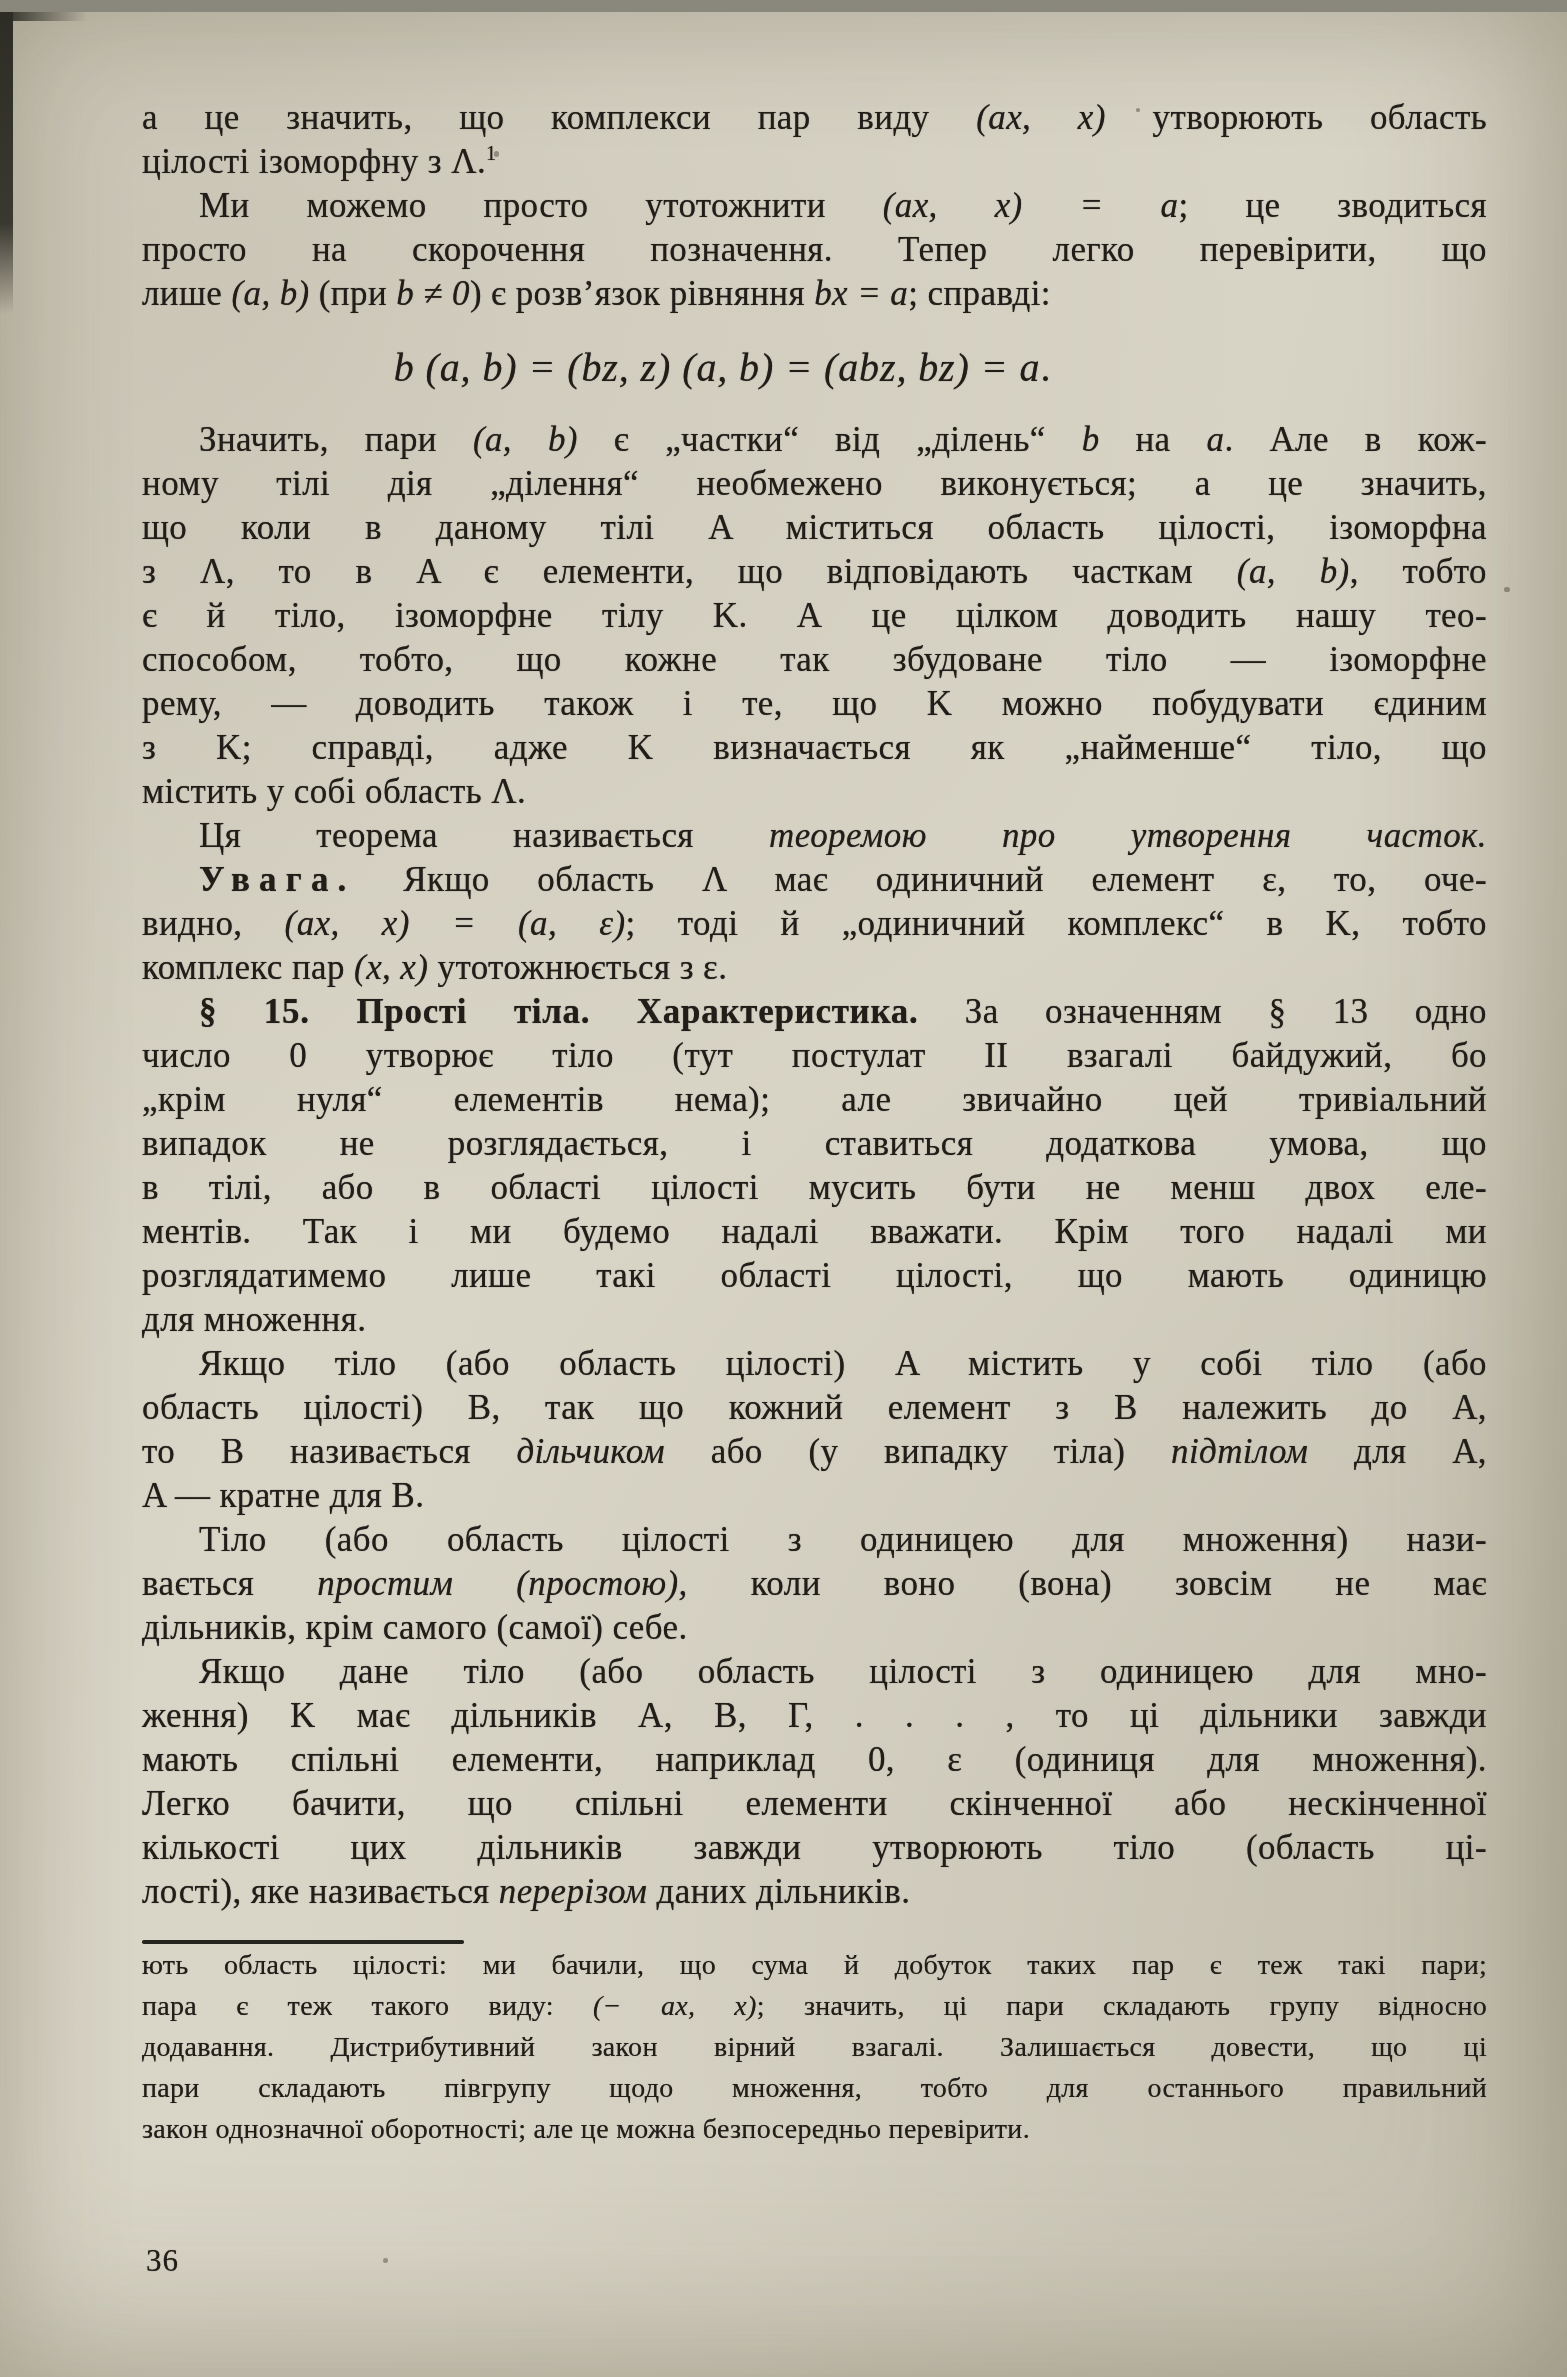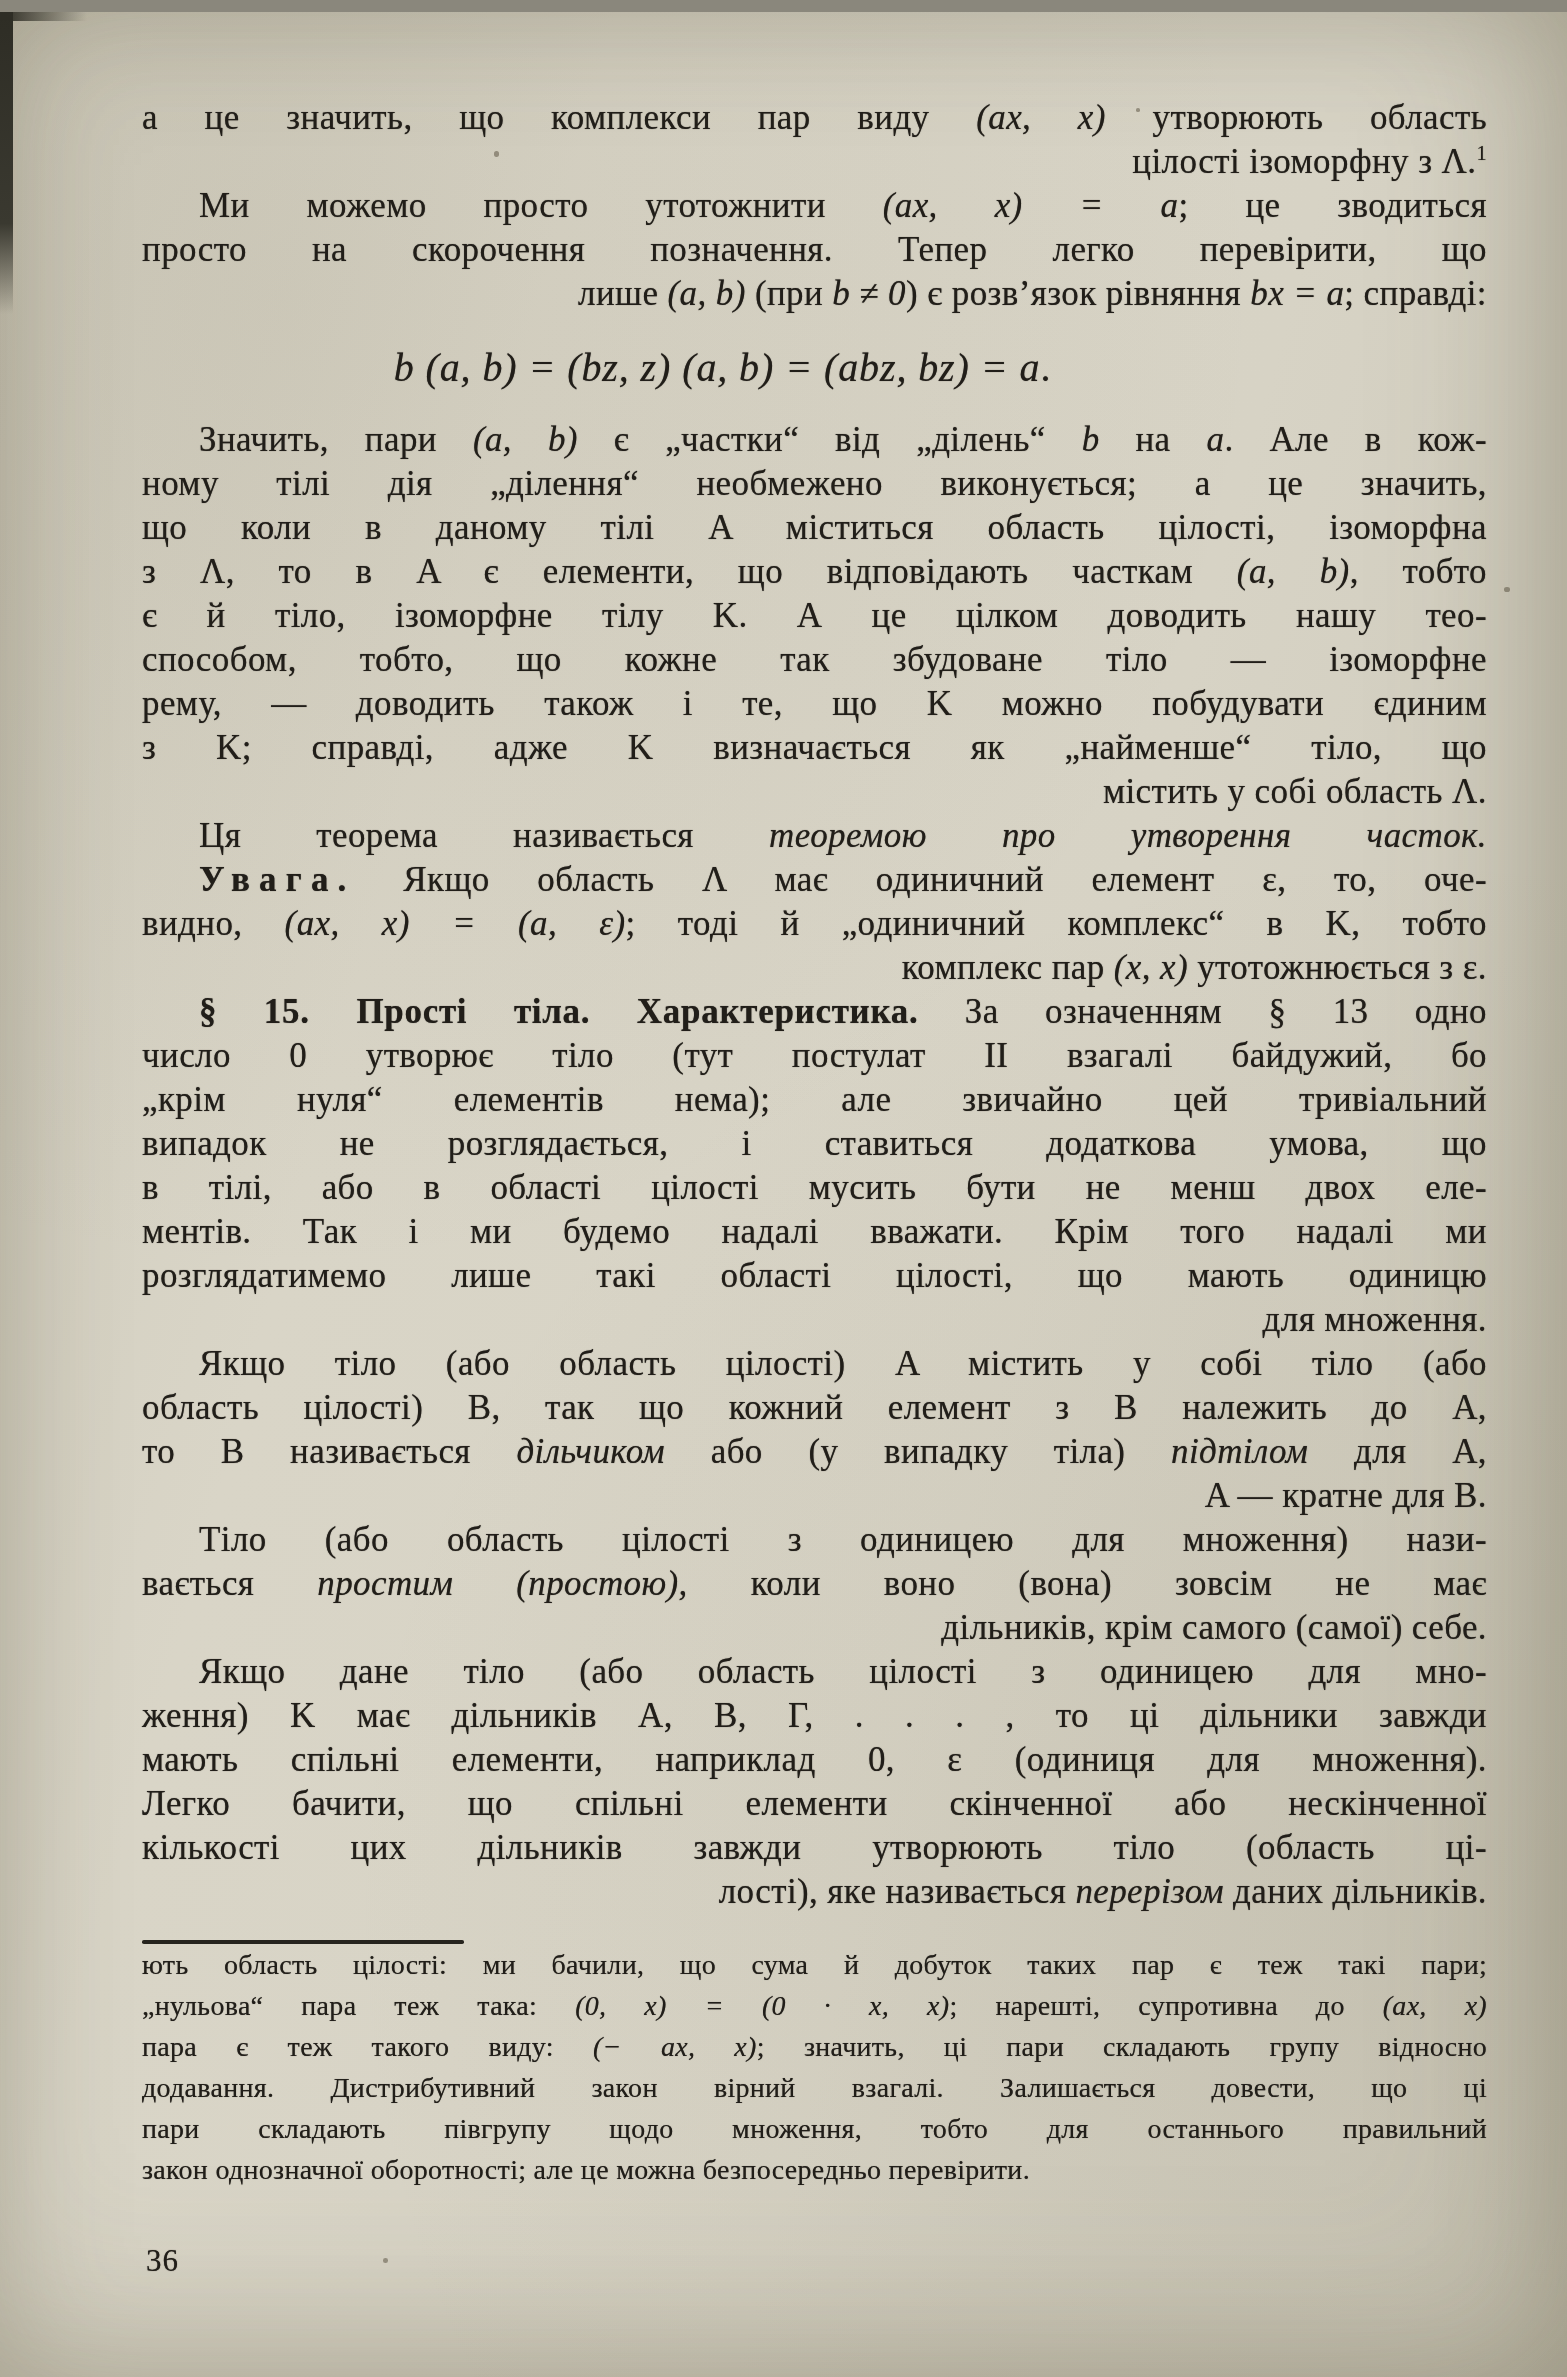--- a/index.html
+++ b/index.html
@@ -31,21 +31,21 @@
   .s3 { left:383px; top:2246px; width:4.6px; height:4.6px; }
   .s4 { left:1136px; top:96px; width:3.7px; height:3.7px; }
 
   .body-text {
     position:absolute; left:142px; top:84px; width:1345px;
   }
   .line {
     font-size:35px; line-height:44px; height:44px;
     letter-spacing:0.4px;
     white-space:normal;
-    text-align:right;
+    text-align:left;
     text-shadow:0 0 0.9px rgba(33,30,25,.75);
   }
   .just { text-align:justify; text-align-last:justify; }
   .ind  { text-indent:57px; }
   .it   { font-style:italic; }
   .bd   { font-weight:bold; letter-spacing:0.7px; }
   .spaced { letter-spacing:9.2px;font-weight:bold; }
   .sup  { vertical-align:super; font-size:58%; line-height:0; }
   .formula {
     height:102px;
@@ -125,21 +125,20 @@
       <div class="line just"><span>вається </span><span class="it">простим (простою),</span><span> коли воно (вона) зовсім не має</span></div>
       <div class="line"><span>дільників, крім самого (самої) себе.</span></div>
       <div class="line ind just"><span>Якщо дане тіло (або область цілості з одиницею для мно-</span></div>
       <div class="line just"><span>ження) K має дільників A, B, Γ, . . . , то ці дільники завжди</span></div>
       <div class="line just"><span>мають спільні елементи, наприклад 0, ε (одиниця для множення).</span></div>
       <div class="line just"><span>Легко бачити, що спільні елементи скінченної або нескінченної</span></div>
       <div class="line just"><span>кількості цих дільників завжди утворюють тіло (область ці-</span></div>
       <div class="line"><span>лості), яке називається </span><span class="it">перерізом</span><span> даних дільників.</span></div>
       <div class="fn-rule"></div>
       <div class="fn-line just"><span>ють область цілості: ми бачили, що сума й добуток таких пар є теж такі пари;</span></div>
-      <div class="fn-line just"><span>„нульова“ пара теж така: </span><span class="it">(0, x) = (0 · x, x)</span><span>; нарешті, супротивна до </span><span class="it">(ax, x)</span></div>
       <div class="fn-line just"><span>пара є теж такого виду: </span><span class="it">(− ax, x)</span><span>; значить, ці пари складають групу відносно</span></div>
       <div class="fn-line just"><span>додавання. Дистрибутивний закон вірний взагалі. Залишається довести, що ці</span></div>
       <div class="fn-line just"><span>пари складають півгрупу щодо множення, тобто для останнього правильний</span></div>
       <div class="fn-line"><span>закон однозначної оборотності; але це можна безпосередньо перевірити.</span></div>
     </div>
 
   <div class="page-number">36</div>
 </div>
 
 

